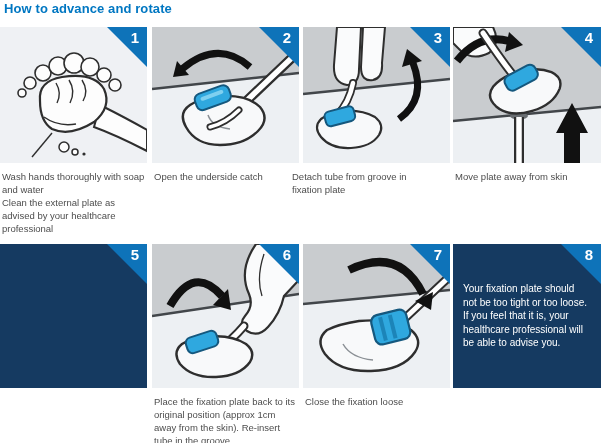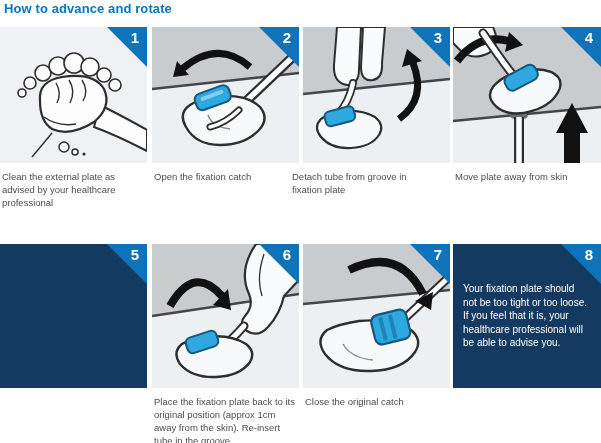--- a/index.html
+++ b/index.html
@@ -74,20 +74,21 @@
       <circle cx="64" cy="120" r="5"></circle>
         <circle cx="75" cy="125" r="3"></circle>
       <circle cx="84" cy="127" r="1.6" fill="#2E2E2E" stroke="none"></circle>
     </g>
   </svg>
   <div class="badge">
     <span class="badge-num">1</span>
   </div>
 </div>
 <div class="caption" style="left:2px;top:170px;">
+  <div>Wash hands thoroughly with soap and water</div>
   <div>Clean the external plate as advised by your healthcare professional</div>
 </div>
 
 <div class="panel r1 c2">
   <svg viewBox="0 0 147 136">
     <rect width="147" height="136" fill="#EDF0F3"></rect>
     <polygon points="0,0 147,0 147,46 0,62" fill="#C9CCCF"></polygon>
     <line x1="0" y1="62" x2="147" y2="46" stroke="#42464A" stroke-width="2.5"></line>
     <path d="M86 82 L147 24" stroke="#2E2E2E" stroke-width="10" fill="none" stroke-linecap="round"></path>
     <path d="M86 82 L147 24" stroke="#FFFFFF" stroke-width="5.5" fill="none" stroke-linecap="round"></path>
@@ -101,21 +102,21 @@
     </g>
     <g>
       <path d="M98 40 Q66 12 30 42" stroke="#111111" stroke-width="7" fill="none"></path>
       <polygon points="21,50 25,34 37,48" fill="#111111"></polygon>
     </g>
   </svg>
   <div class="badge">
     <span class="badge-num">2</span>
   </div>
 </div>
-<div class="caption" style="left:154px;top:170px;">Open the fixation catch</div>
+<div class="caption" style="left:154px;top:170px;">Open the underside catch</div>
 
 <div class="panel r1 c3">
   <svg viewBox="0 0 147 136">
     <rect width="147" height="136" fill="#EDF0F3"></rect>
     <polygon points="0,0 147,0 147,52 0,67" fill="#C9CCCF"></polygon>
     <line x1="0" y1="67" x2="147" y2="52" stroke="#42464A" stroke-width="2.5"></line>
     <path d="M34 0 L31 38 Q30 56 44 58 Q56 58 56 42 L58 0 Z" fill="#FAFBFC" stroke="#2E2E2E" stroke-width="2"></path>
     <path d="M60 0 L58 40 Q58 55 70 53 Q80 51 79 36 L82 0 Z" fill="#FAFBFC" stroke="#2E2E2E" stroke-width="2"></path>
     <path d="M50 56 Q46 76 34 88 Q28 94 30 99" stroke="#2E2E2E" stroke-width="8" fill="none" stroke-linecap="round"></path>
     <path d="M50 56 Q46 76 34 88 Q28 94 30 99" stroke="#FFFFFF" stroke-width="4.5" fill="none" stroke-linecap="round"></path>
@@ -209,20 +210,20 @@
     </g>
     <g>
       <path d="M46 26 Q96 2 120 50" stroke="#111111" stroke-width="8" fill="none"></path>
       <polygon points="128,66 112,57 130,48" fill="#111111"></polygon>
     </g>
   </svg>
   <div class="badge">
     <span class="badge-num">7</span>
   </div>
 </div>
-<div class="caption" style="left:305px;top:395px;">Close the original catch</div>
+<div class="caption" style="left:305px;top:395px;">Close the fixation loose</div>
 
 <div class="panel r2 c4 info-box">
   <div class="box-text" style="top:38px;">Your fixation plate should not be too tight or too loose. If you feel that it is, your healthcare professional will be able to advise you.</div>
   <div class="badge">
     <span class="badge-num">8</span>
   </div>
 </div>
 
 </body></html>

